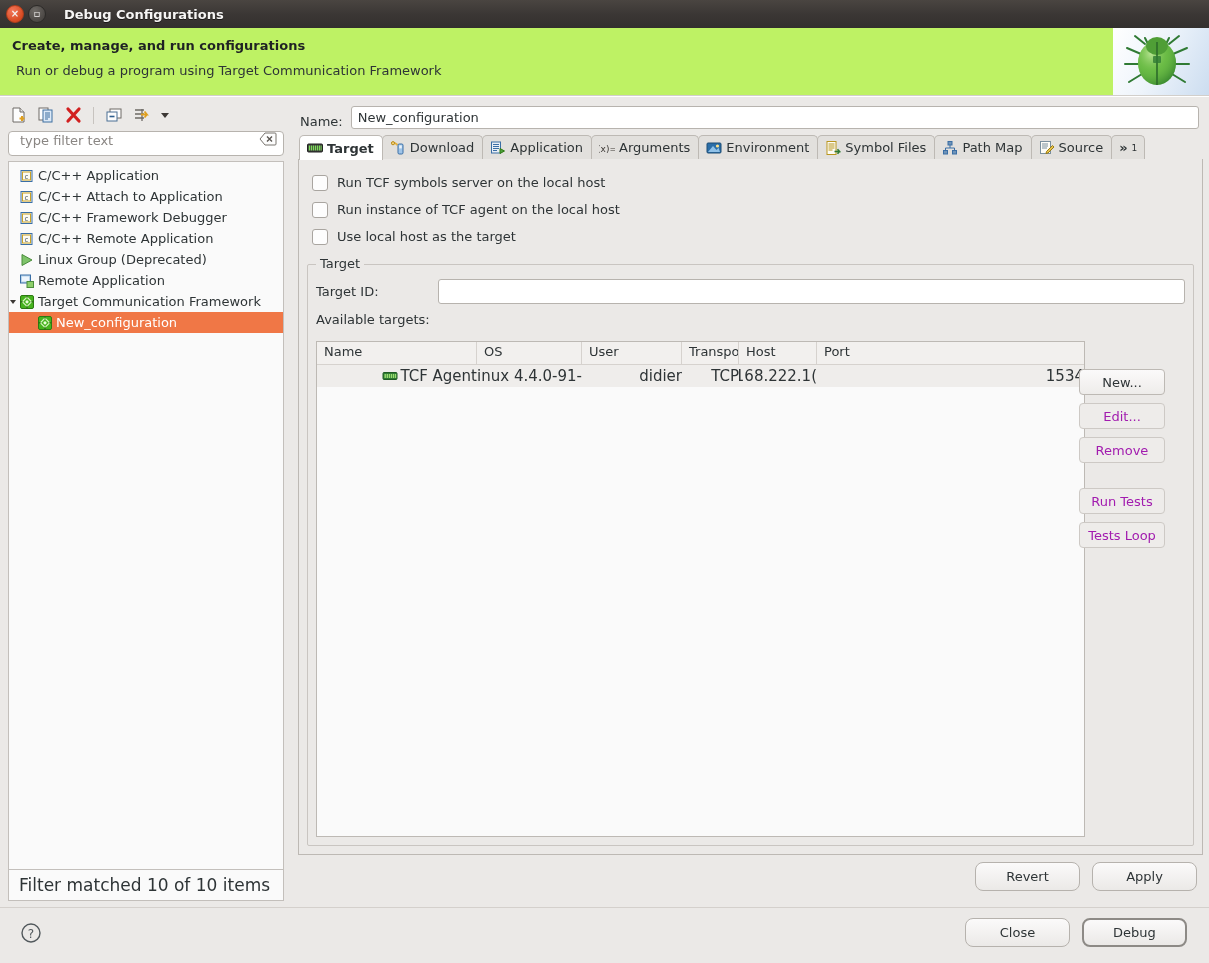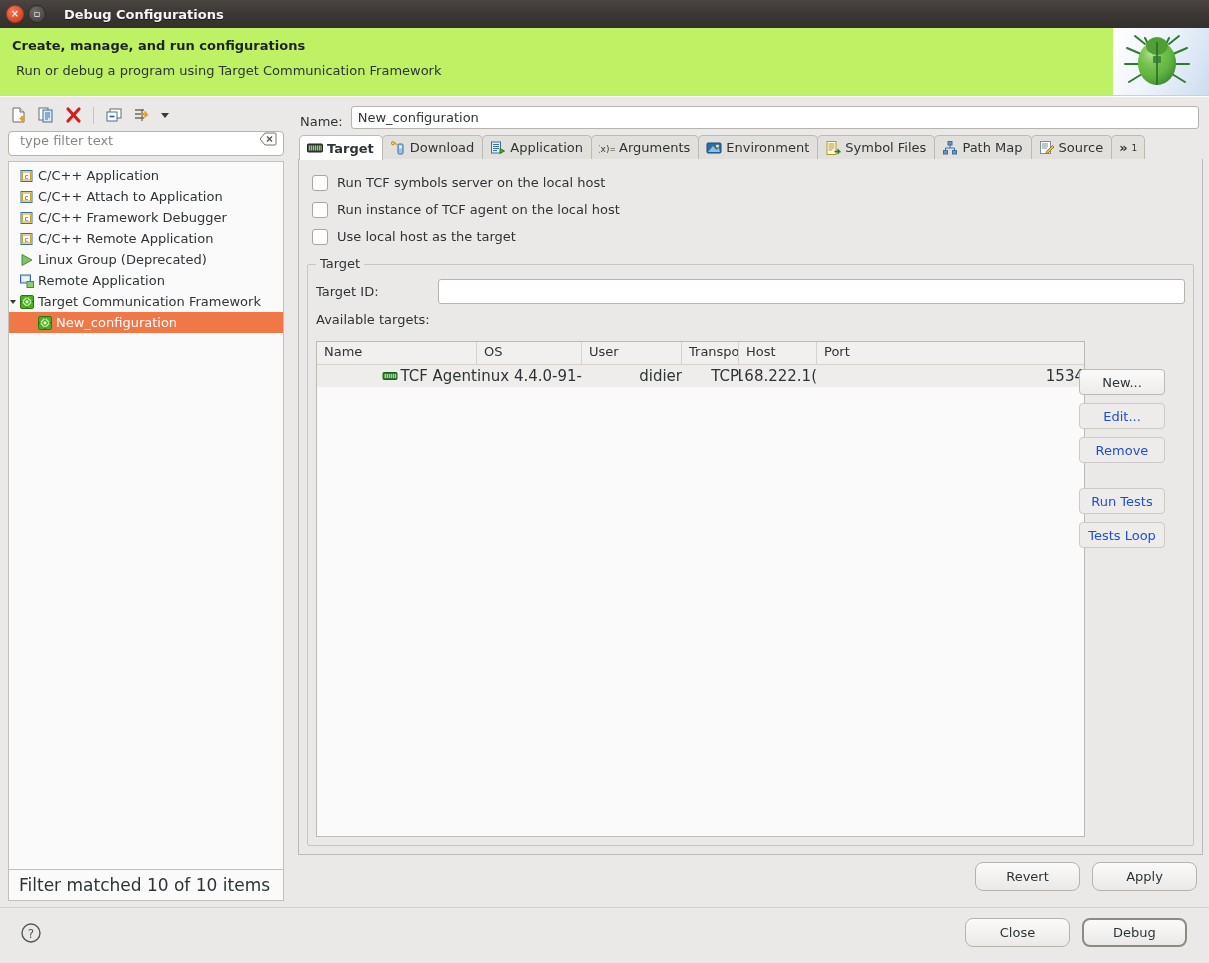--- a/index.html
+++ b/index.html
@@ -185,21 +185,21 @@
     position: absolute; right: 22px; top: 76px; width: 92px; margin-top: 28px;
   }
   .btn {
     display: flex; align-items: center; justify-content: center;
     height: 26px; width: 86px;
     background: linear-gradient(to bottom, #fbfafa, #eeecea);
     border: 1px solid #bdb9b4; border-radius: 4px;
     font-size: 13px; color: #2e3436; margin-bottom: 8px;
     box-sizing: border-box;
   }
-  .btn.disabled { color: #1d4ed8; background: #eeecea; border-color: #cdc9c5; }
+  .btn.disabled { color: #a21caf; background: #eeecea; border-color: #cdc9c5; }
   .btn.gap { margin-top: 25px; }
   
   .applyrow {
     position: absolute; right: 6px; bottom: 10px;
     display: flex; gap: 12px;
   }
   .bigbtn {
     width: 105px; height: 29px;
     display: flex; align-items: center; justify-content: center;
     background: linear-gradient(to bottom, #fbfafa, #ebe9e7);

